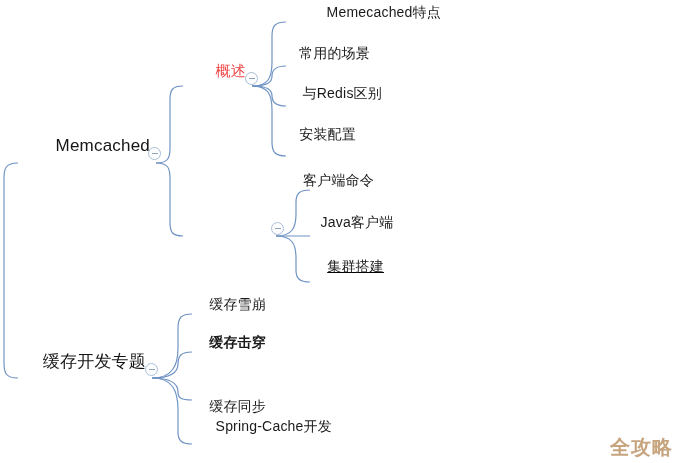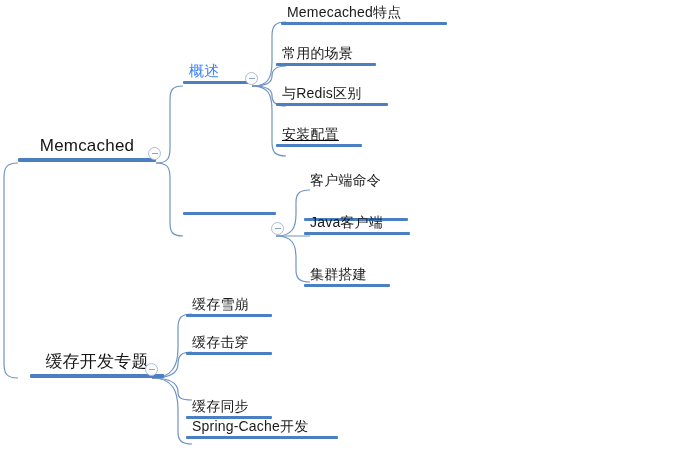--- a/index.html
+++ b/index.html
@@ -22,21 +22,21 @@
     left: 0;
     top: 0;
     width: 700px;
     height: 463px;
     pointer-events: none;
   }
   .node {
     position: absolute;
     box-sizing: border-box;
     display: flex;
-    flex-direction: column;
+    flex-direction: row;
     justify-content: flex-end;
     white-space: nowrap;
   }
   .node-text {
     display: block;
     color: #1a1a1a;
     line-height: 1.15;
     padding: 0 6px 2px 6px;
     letter-spacing: 0.2px;
   }
@@ -52,21 +52,21 @@
     color: #141414;
     text-align: center;
   }
   .node.root .node-rule {
     height: 4px;
     background: #4a7fc1;
   }
   
   .node.topic .node-text {
     font-size: 15px;
-    color: #3b82f6;
+    color: #ef4444;
   }
   .node.topic .node-rule {
     height: 3px;
     background: #4a7fc1;
   }
   
   .node.leaf .node-text {
     font-size: 14px;
     color: #1a1a1a;
   }
@@ -152,65 +152,66 @@
   <div class="node leaf" style="left:276px; top:85px; width:112px;">
     <span class="node-text">与Redis区别</span>
     <span class="node-rule"></span>
   </div>
 
   <div class="node leaf" style="left:276px; top:45px; width:100px;">
     <span class="node-text">常用的场景</span>
     <span class="node-rule"></span>
   </div>
 
-  <div class="node leaf" style="left:276px; top:126px; width:86px;text-decoration:underline;">
+  <div class="node leaf" style="left:276px; top:126px; width:86px;">
     <span class="node-text">安装配置</span>
     <span class="node-rule"></span>
   </div>
 
   <div class="node topic" style="left:183px; top:212px; width:93px;">
     <span class="node-rule"></span>
   </div>
   <span class="toggle" style="left:271px; top:222px;"></span>
 
   <div class="node leaf" style="left:304px; top:172px; width:104px;gap:28px;">
     <span class="node-text">客户端命令</span>
     <span class="node-rule"></span>
   </div>
 
   <div class="node leaf" style="left:304px; top:214px; width:106px;justify-content:center;">
     <span class="node-text">Java客户端</span>
     <span class="node-rule"></span>
   </div>
 
-  <div class="node leaf" style="left:304px; top:266px; width:86px;">
+  <div class="node leaf" style="left:304px; top:258px; width:86px;text-decoration:underline;">
     <span class="node-text">集群搭建</span>
     <span class="node-rule"></span>
   </div>
 
-  <div class="node root" style="left:18px; top:352px; width:134px;margin-left:12px;">
+  <div class="node root" style="left:18px; top:352px; width:134px;">
     <span class="node-text">缓存开发专题</span>
     <span class="node-rule"></span>
   </div>
   <span class="toggle" style="left:145px; top:363px;"></span>
 
   <div class="node leaf" style="left:186px; top:296px; width:86px;">
     <span class="node-text">缓存雪崩</span>
     <span class="node-rule"></span>
   </div>
 
-  <div class="node leaf" style="left:186px; top:334px; width:86px;">
+  <div class="node leaf" style="left:186px; top:334px; width:86px;font-weight:bold;">
     <span class="node-text">缓存击穿</span>
     <span class="node-rule"></span>
   </div>
 
   <div class="node leaf" style="left:186px; top:374px; width:86px;margin-top:24px;">
     <span class="node-text">缓存同步</span>
     <span class="node-rule"></span>
   </div>
 
   <div class="node leaf" style="left:186px; top:418px; width:152px;">
     <span class="node-text">Spring-Cache开发</span>
     <span class="node-rule"></span>
   </div>
 
+  <span class="watermark" style="left:610px; top:434px;">全攻略</span>
 
 </div>
 
 </body></html>

